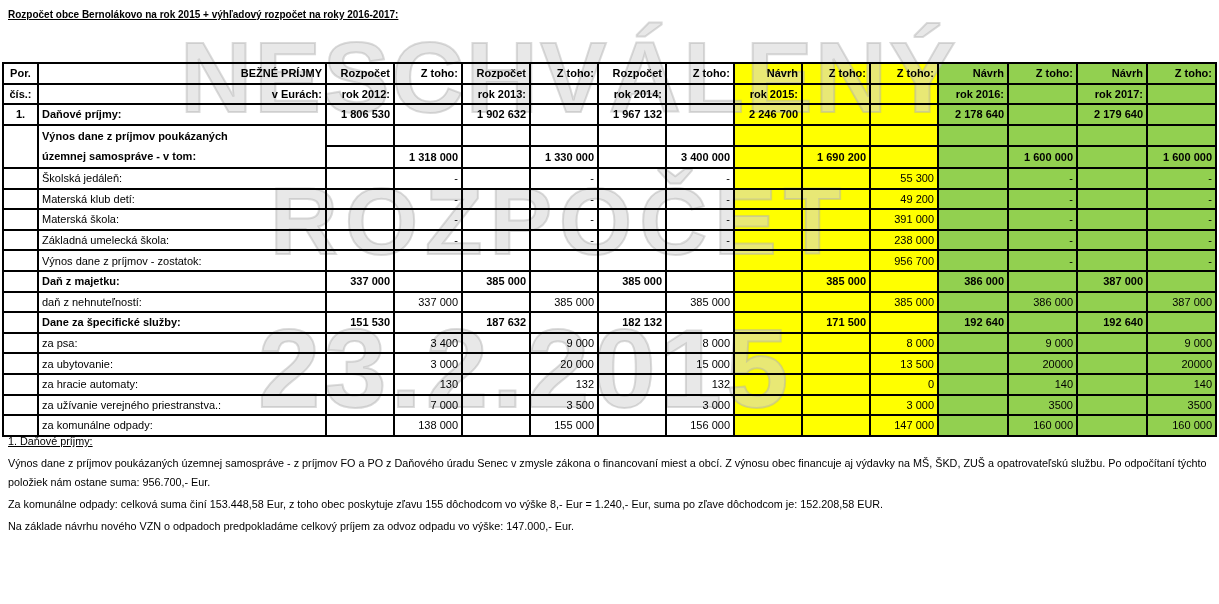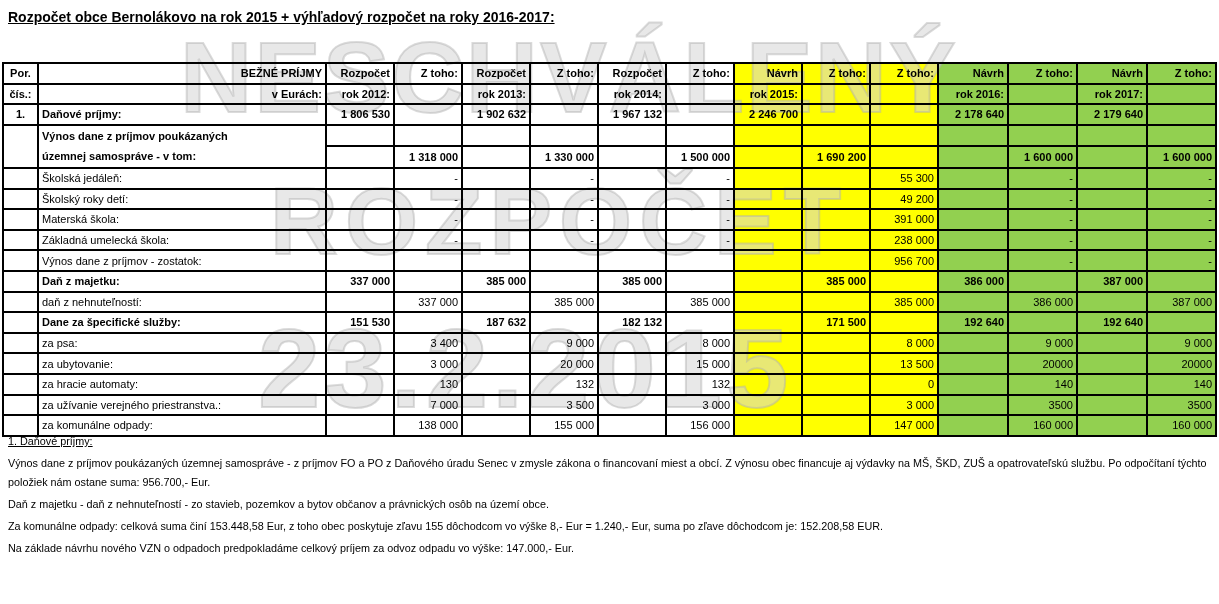--- a/index.html
+++ b/index.html
@@ -3,21 +3,21 @@
 <meta charset="utf-8">
 <style>
   html,body{margin:0;padding:0;}
   body{
     width:1219px;height:604px;position:relative;background:#ffffff;
     font-family:"Liberation Sans","DejaVu Sans",sans-serif;color:#000;
     overflow:hidden;
   }
   #title{
     position:absolute;left:8px;top:9px;z-index:3;
-    font-size:14px;font-weight:bold;text-decoration:underline;white-space:nowrap;
+    font-size:10px;font-weight:bold;text-decoration:underline;white-space:nowrap;
   }
   
   .band{position:absolute;top:62px;height:373px;z-index:1;}
   #band-yellow{left:733px;width:205px;background:#ffff00;}
   #band-green{left:938px;width:279px;background:#92d050;}
   
   .wm{
     position:absolute;z-index:2;font-weight:bold;white-space:nowrap;
     color:rgba(214,214,214,0.55);
     -webkit-text-stroke:2px rgba(176,176,176,0.45);
@@ -148,21 +148,21 @@
         <td class="val"></td>
         <td class="val"></td>
         <td class="val"></td>
       </tr>
       <tr>
         <td class="val b"></td>
         <td class="val b">1 318 000</td>
         <td class="val b"></td>
         <td class="val b">1 330 000</td>
         <td class="val b"></td>
-        <td class="val b">1 500 000</td>
+        <td class="val b">3 400 000</td>
         <td class="val b"></td>
         <td class="val b">1 690 200</td>
         <td class="val b"></td>
         <td class="val b"></td>
         <td class="val b">1 600 000</td>
         <td class="val b"></td>
         <td class="val b">1 600 000</td>
       </tr>
       <tr>
         <td class="num"></td>
@@ -176,21 +176,21 @@
         <td class="val"></td>
         <td class="val"></td>
         <td class="val">55 300</td>
         <td class="val"></td>
         <td class="val">-</td>
         <td class="val"></td>
         <td class="val">-</td>
       </tr>
       <tr>
         <td class="num"></td>
-        <td class="lbl">Školský roky detí:</td>
+        <td class="lbl">Materská klub detí:</td>
         <td class="val"></td>
         <td class="val">-</td>
         <td class="val"></td>
         <td class="val">-</td>
         <td class="val"></td>
         <td class="val">-</td>
         <td class="val"></td>
         <td class="val"></td>
         <td class="val">49 200</td>
         <td class="val"></td>
@@ -384,16 +384,15 @@
         <td class="val">160 000</td>
         <td class="val"></td>
         <td class="val">160 000</td>
       </tr>
     </tbody>
 </table>
 
 <div id="notes">
   <div class="note" id="note0"><span class="lead">1. Daňové príjmy:</span><span></span></div>
   <div class="note"><span class="lead">Výnos dane z príjmov poukázaných územnej samospráve</span><span> - z príjmov FO a PO z Daňového úradu Senec v zmysle zákona o financovaní miest a obcí. Z výnosu obec financuje aj výdavky na MŠ, ŠKD, ZUŠ a opatrovateľskú službu. Po odpočítaní týchto položiek nám ostane suma: 956.700,- Eur.</span></div>
-  <div class="note"><span class="lead">Daň z majetku</span><span> - daň z nehnuteľností - zo stavieb, pozemkov a bytov občanov a právnických osôb na území obce.</span></div>
   <div class="note"><span class="lead">Za komunálne odpady:</span><span> celková suma činí 153.448,58 Eur, z toho obec poskytuje zľavu 155 dôchodcom vo výške 8,- Eur = 1.240,- Eur, suma po zľave dôchodcom je: 152.208,58 EUR.</span></div>
   <div class="note"><span class="lead"></span><span>Na základe návrhu nového VZN o odpadoch predpokladáme celkový príjem za odvoz odpadu vo výške: 147.000,- Eur.</span></div>
 </div>
 
 </body></html>

